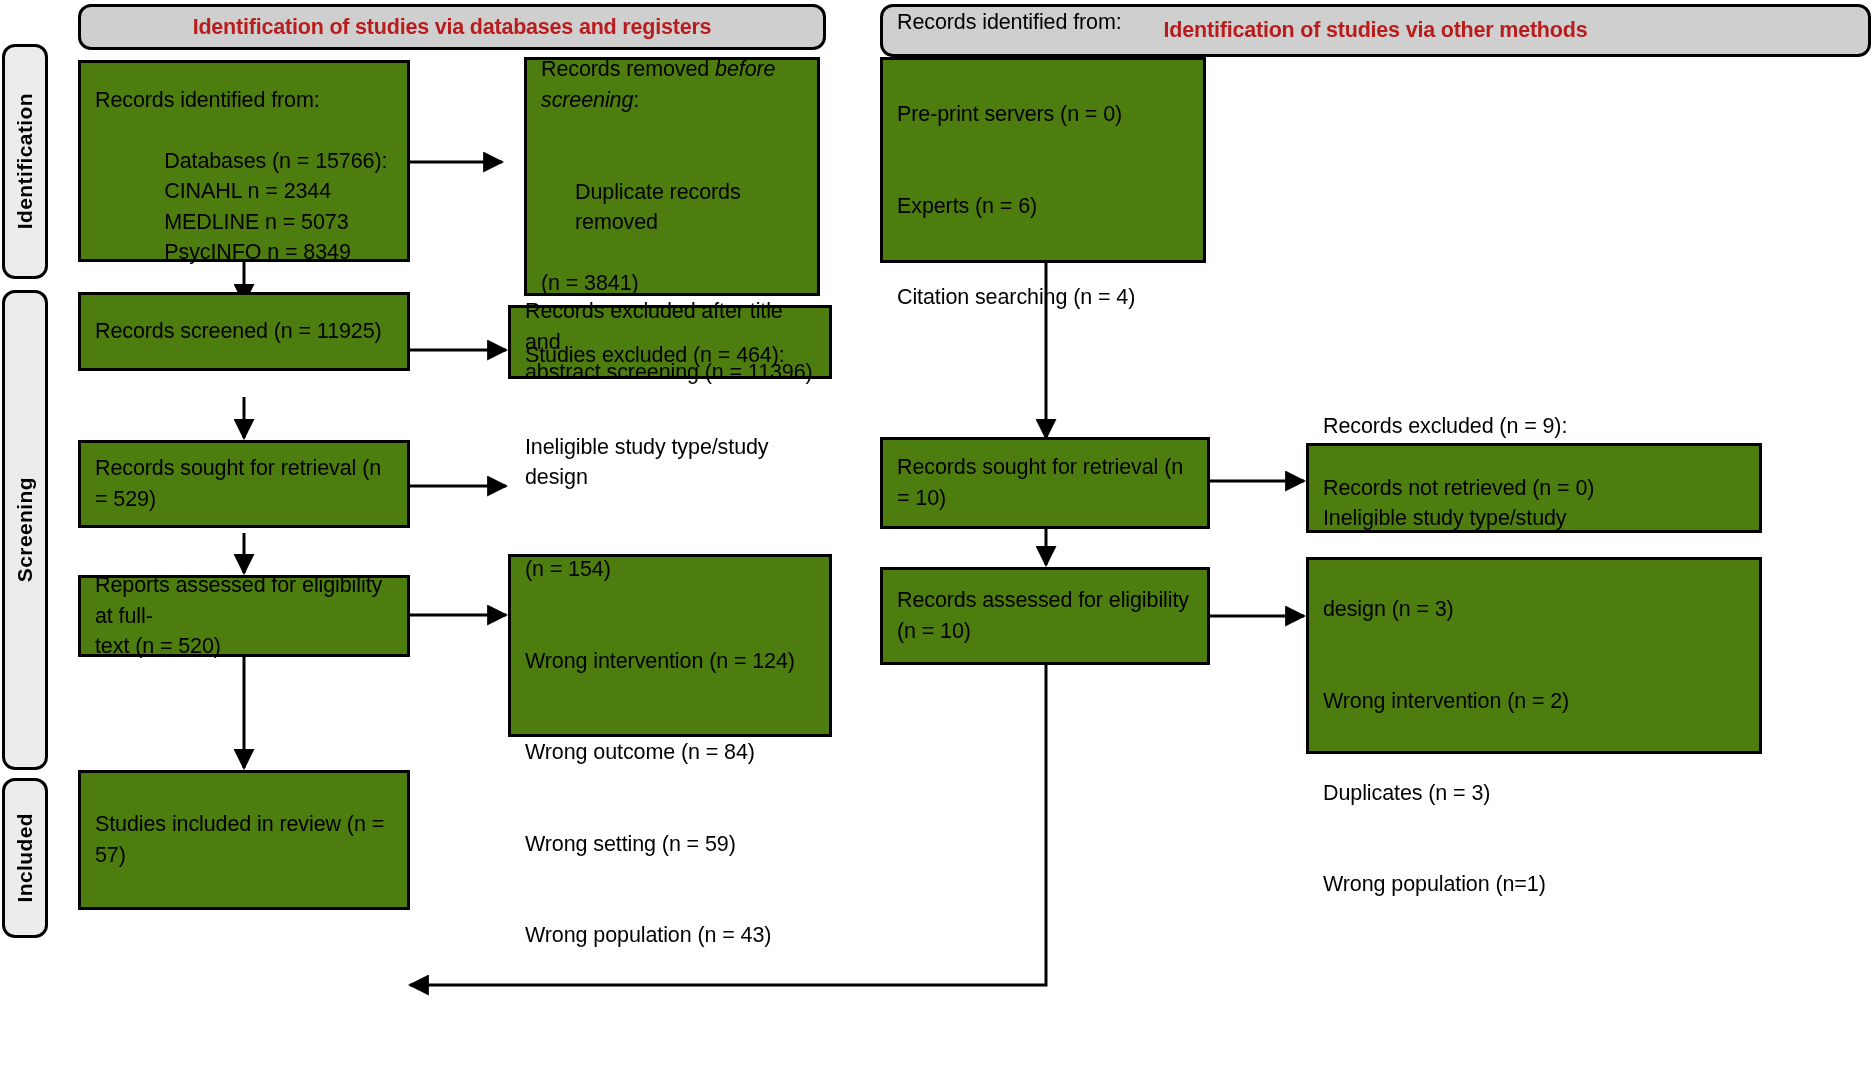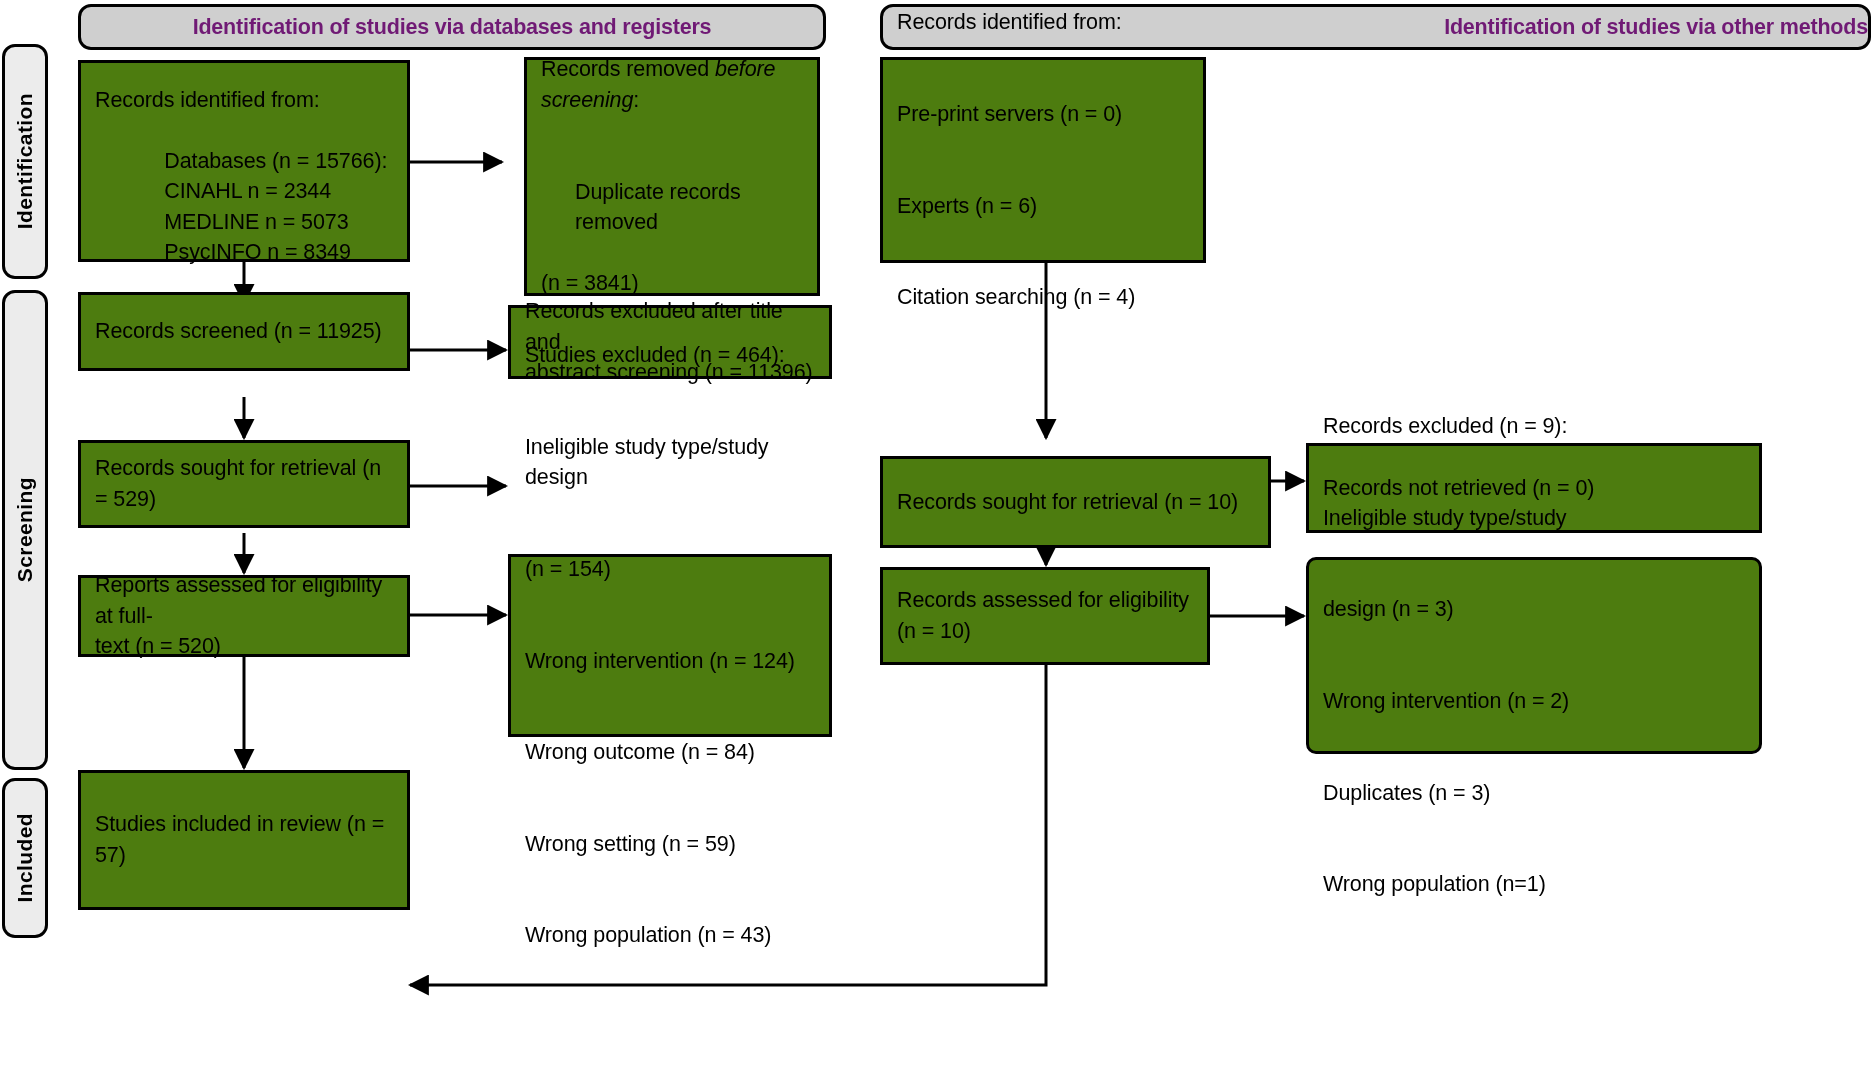--- a/index.html
+++ b/index.html
@@ -43,21 +43,21 @@
     background: #cfcfcf;
     border: 3px solid #000000;
     border-radius: 13px;
     display: flex;
     align-items: center;
     justify-content: center;
   }
   .banner .txt {
     font-size: 21.5px;
     font-weight: bold;
-    color: #701a75;
+    color: #b91c1c;
     letter-spacing: -0.2px;
   }
 
   
   .stage-tab {
     position: absolute;
     box-sizing: border-box;
     background: #ececec;
     border: 3px solid #000000;
     border-radius: 13px;
@@ -133,21 +133,21 @@
   </div>
 
   <div class="stage-tab" style="left:2px; top:778px; width:46px; height:160px;">
     <span class="txt">Included</span>
   </div>
 
   <div class="banner" style="left:78px; top:4px; width:748px; height:46px;">
     <span class="txt">Identification of studies via databases and registers</span>
   </div>
 
-  <div class="banner" style="left:880px; top:4px; width:991px; height:46px;justify-content:flex-end;">
+  <div class="banner" style="left:880px; top:4px; width:991px; height:53px;">
     <span class="txt">Identification of studies via other methods</span>
   </div>
 
   <div class="node" style="left:78px; top:60px; width:332px; height:202px;">
     <div class="txt">
       <div>Records identified from:</div>
       <div class="indent">Databases (n = 15766):</div>
       <div class="indent">CINAHL n = 2344</div>
       <div class="indent">MEDLINE n = 5073</div>
       <div class="indent">PsycINFO n = 8349</div>
@@ -199,34 +199,34 @@
 
   <div class="node" style="left:880px; top:57px; width:326px; height:206px;">
     <div class="txt">
       <div>Records identified from:</div>
       <div>Pre-print servers (n = 0)</div>
       <div>Experts (n = 6)</div>
       <div>Citation searching (n = 4)</div>
     </div>
   </div>
 
-  <div class="node" style="left:880px; top:456px; width:391px; height:92px;">
+  <div class="node" style="left:880px; top:437px; width:330px; height:92px;">
     <div class="txt">Records sought for retrieval (n = 10)</div>
   </div>
 
   <div class="node" style="left:1306px; top:443px; width:456px; height:90px;">
     <div class="txt">Records not retrieved (n = 0)</div>
   </div>
 
   <div class="node" style="left:880px; top:567px; width:330px; height:98px;">
     <div class="txt">Records assessed for eligibility
 (n = 10)</div>
   </div>
 
-  <div class="node" style="left:1306px; top:557px; width:456px; height:197px;border-radius:10px;">
+  <div class="node" style="left:1306px; top:557px; width:456px; height:197px;">
     <div class="txt">
       <div>Records excluded (n = 9):</div>
       <div>Ineligible study type/study</div>
       <div>design (n = 3)</div>
       <div>Wrong intervention (n = 2)</div>
       <div>Duplicates (n = 3)</div>
       <div>Wrong population (n=1)</div>
     </div>
   </div>
 

